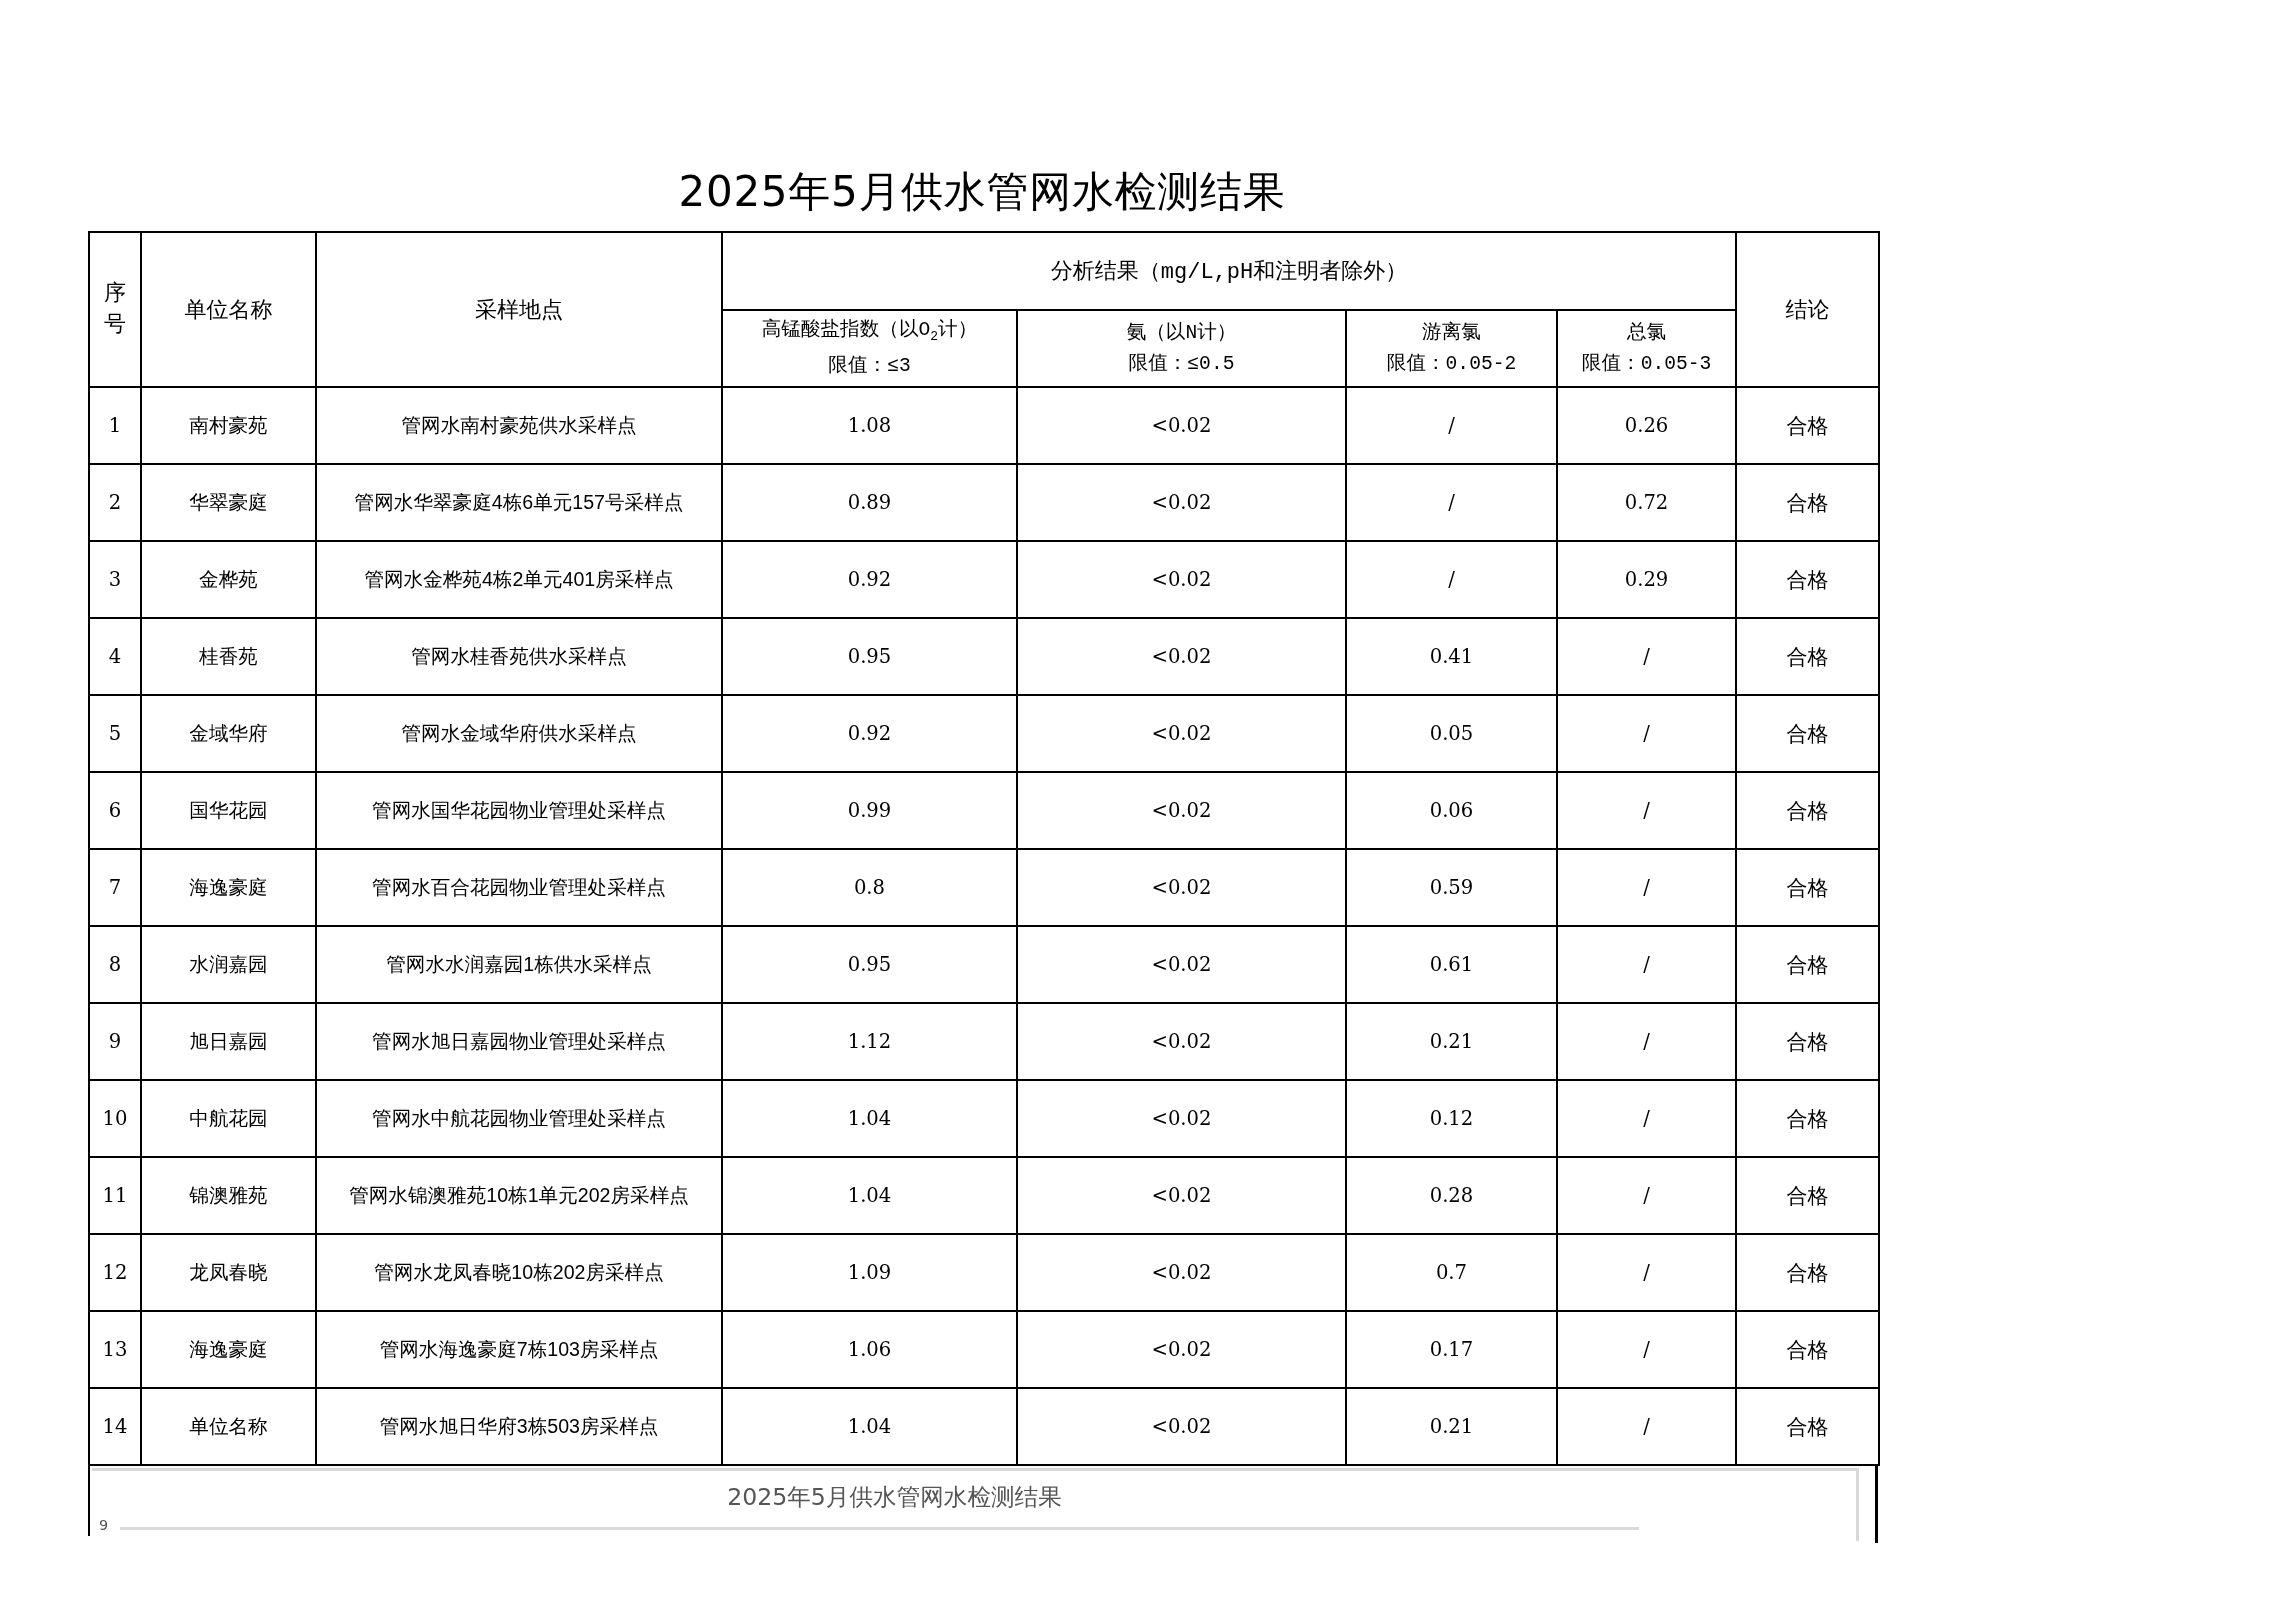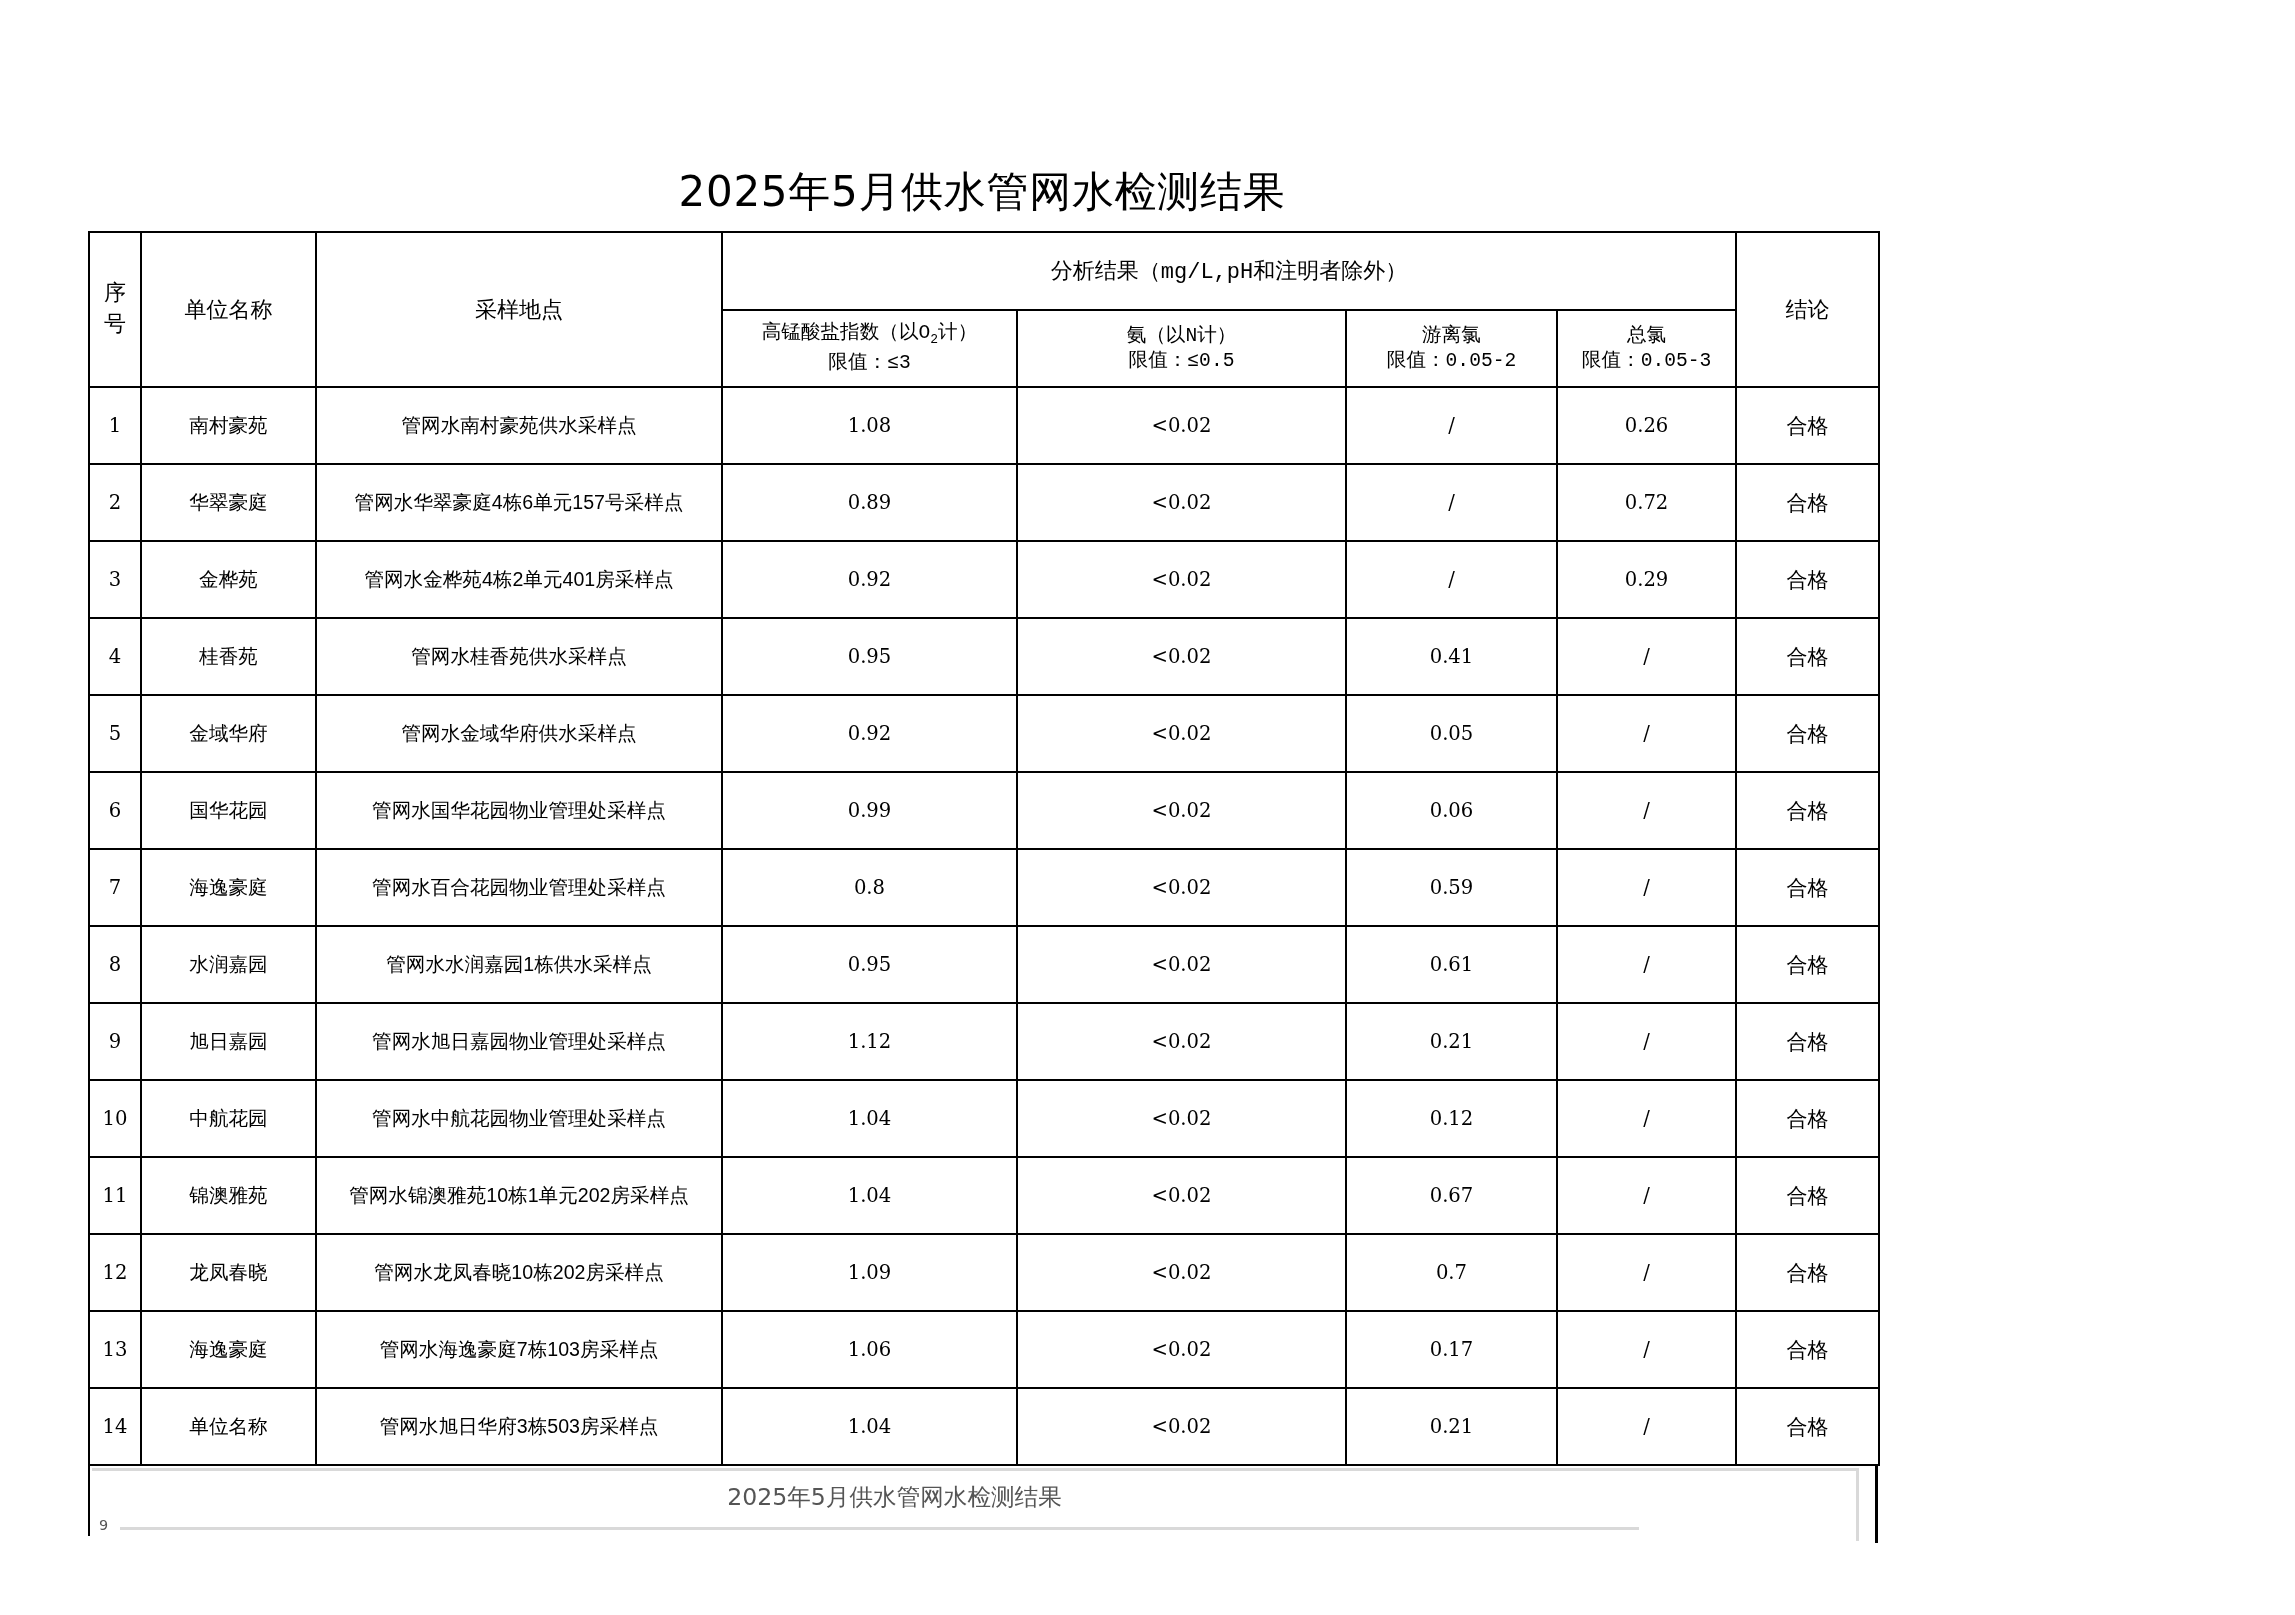--- a/index.html
+++ b/index.html
@@ -6,21 +6,21 @@
   body { width: 2295px; height: 1615px; position: relative; overflow: hidden;
          font-family: "DejaVu Serif", "Liberation Serif", serif; color: #000; }
   .title { position: absolute; left: 0; width: 1964px; top: 162px; text-align: center;
            font-size: 42px; line-height: 59px; font-family: "DejaVu Sans", "Liberation Sans", sans-serif;
            letter-spacing: 0.7px; }
   table.report { position: absolute; left: 88px; top: 231px; border-collapse: collapse;
                  table-layout: fixed; width: 1789px; }
   table.report td, table.report th { border: 2px solid #000; text-align: center; vertical-align: middle;
                  padding: 0; font-weight: normal; }
   table.report th { font-size: 22px; font-family: Liberation Mono, monospace; }
-  table.report th.small { font-size: 19.6px; line-height: 25px; }
+  table.report th.small { font-size: 19.6px; line-height: 31px; }
   table.report tr.h1 { height: 78px; }
   table.report tr.h2 { height: 77px; }
   table.report tbody tr { height: 77px; }
   table.report td { font-size: 19.6px; }
   table.report td.cn { font-family: Liberation Sans, sans-serif; font-size: 19.6px; margin-top: 48px; }
   table.report td.verdict { font-family: "DejaVu Sans", "Liberation Sans", sans-serif; font-size: 21px; }
   th.seq { font-size: 22px; line-height: 31px; }
   sub { font-size: 13px; }
   .footer-box { position: absolute; left: 92px; top: 1468px; width: 1767px; height: 73px;
                 border-top: 3.3px solid #d9d9d9; border-right: 3.3px solid #d9d9d9; box-sizing: border-box; }
@@ -188,21 +188,21 @@
     <td>/</td>
     <td class="verdict">合格</td>
   </tr>
 
   <tr>
     <td>11</td>
     <td class="cn">锦澳雅苑</td>
     <td class="cn">管网水锦澳雅苑10栋1单元202房采样点</td>
     <td>1.04</td>
     <td>&lt;0.02</td>
-    <td>0.67</td>
+    <td>0.28</td>
     <td>/</td>
     <td class="verdict">合格</td>
   </tr>
 
   <tr>
     <td>12</td>
     <td class="cn">龙凤春晓</td>
     <td class="cn">管网水龙凤春晓10栋202房采样点</td>
     <td>1.09</td>
     <td>&lt;0.02</td>

